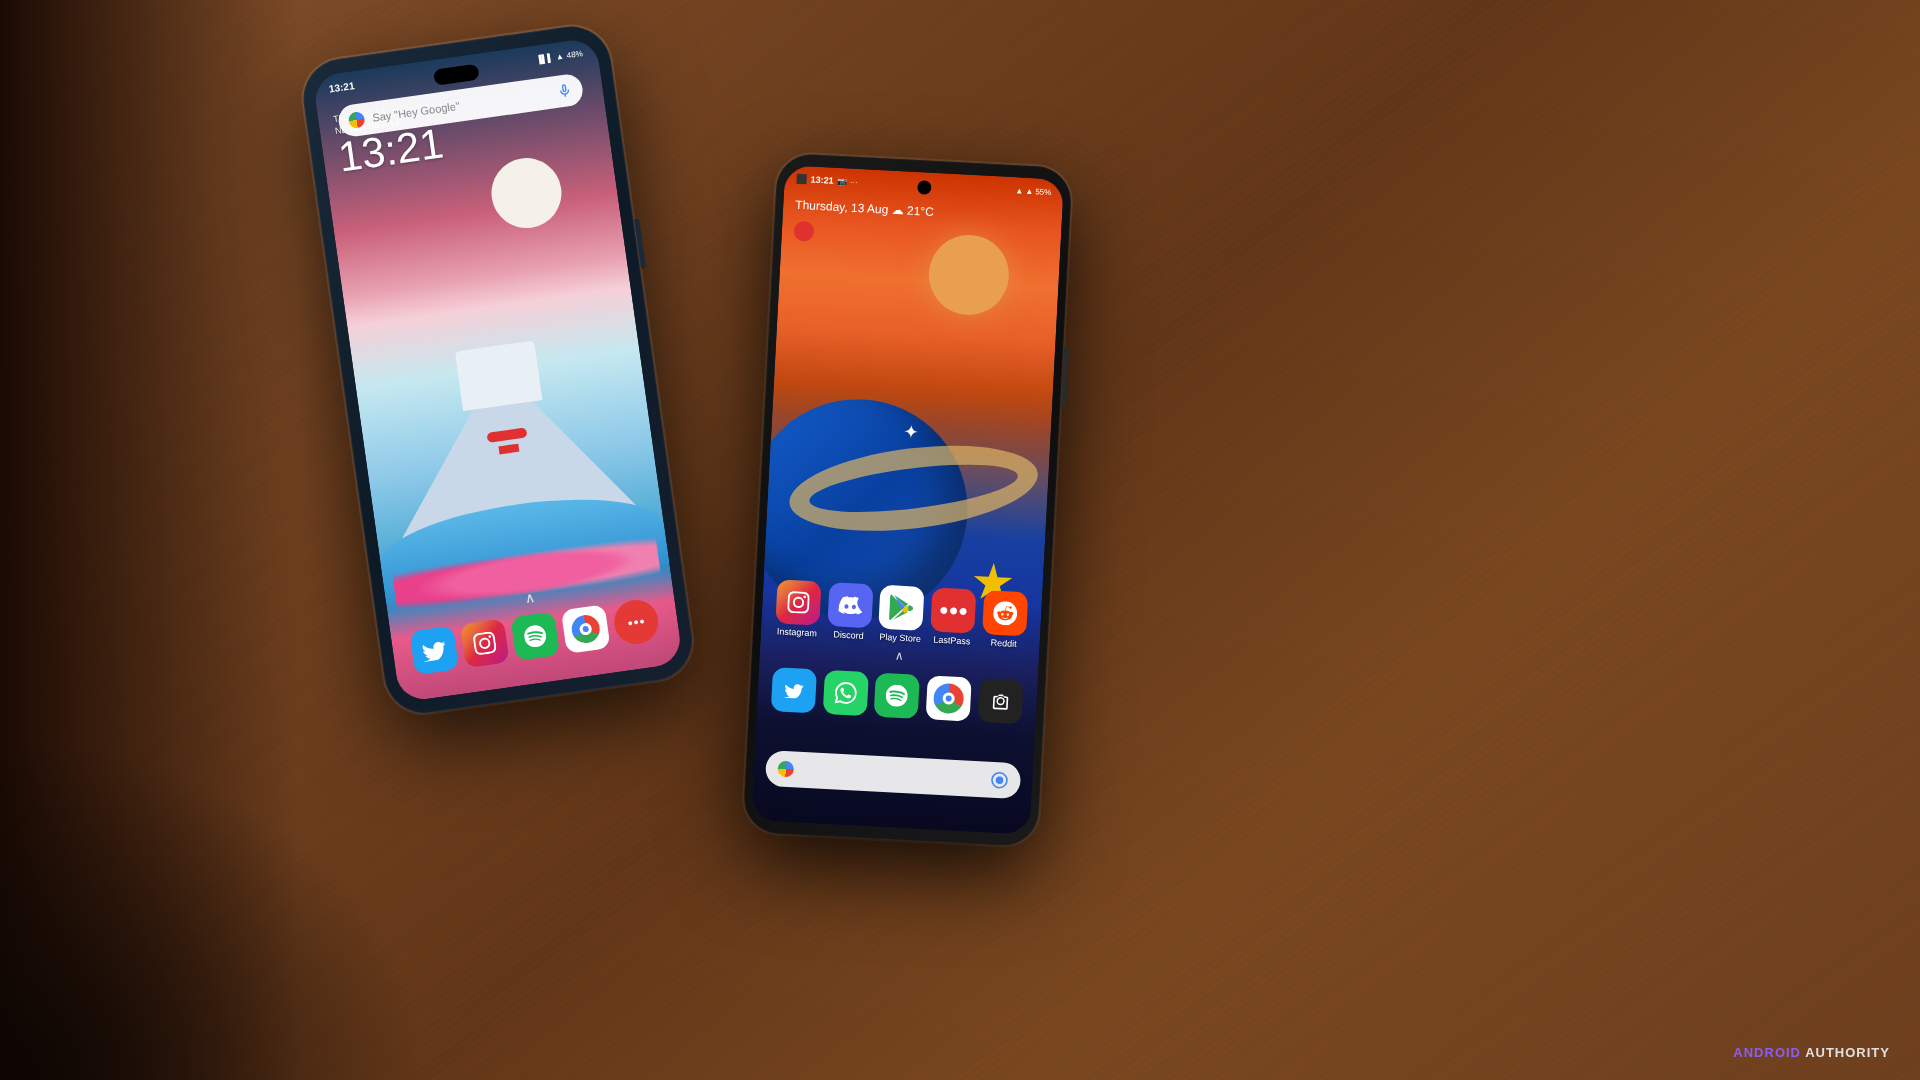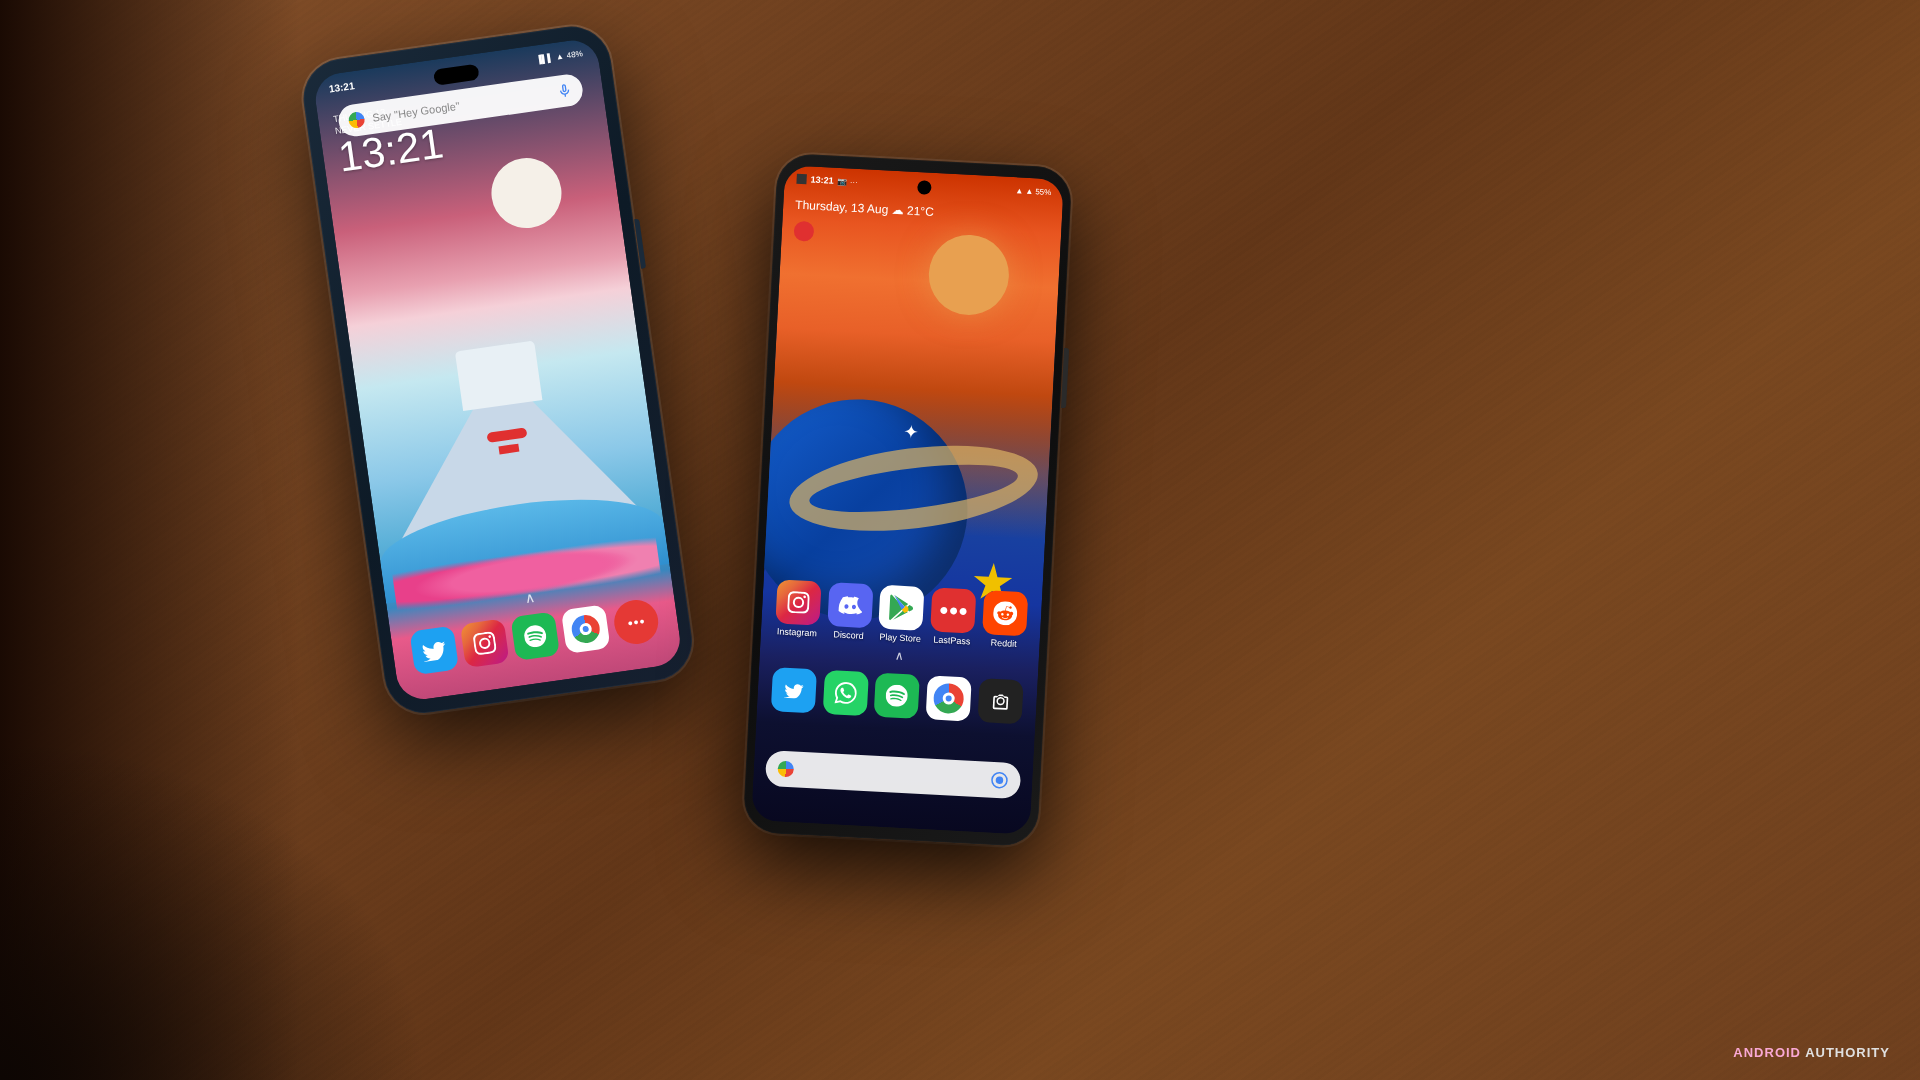--- a/index.html
+++ b/index.html
@@ -610,21 +610,21 @@
       bottom: 20px;
       right: 30px;
       color: rgba(255,255,255,0.85);
       font-size: 13px;
       font-weight: bold;
       letter-spacing: 1px;
       text-transform: uppercase;
       z-index: 100;
     }
     .watermark .android {
-      color: #f9a8d4;
+      color: #8b5cf6;
     }
     .watermark .authority {
       color: #e0e0e0;
     }
     .chrome-colors {
       width: 28px; height: 28px;
       border-radius: 50%;
       background: conic-gradient(#ea4335 0deg 120deg, #34a853 120deg 240deg, #4285f4 240deg 360deg);
       position: relative;
     }

